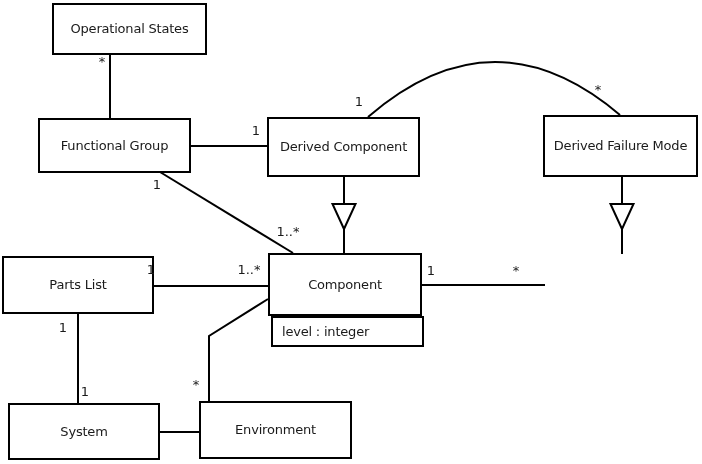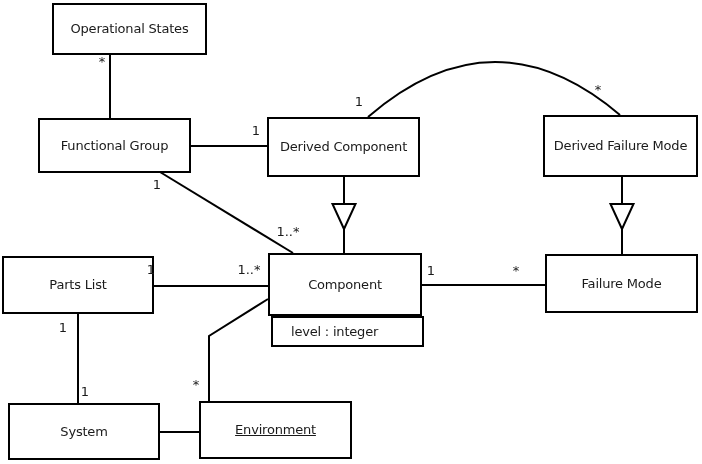--- a/index.html
+++ b/index.html
@@ -21,21 +21,21 @@
     align-items: center;
     justify-content: center;
     font-size: 13px;
     line-height: 1.2;
     color: #1a1a1a;
     letter-spacing: -0.2px;
     white-space: nowrap;
   }
   .attr-box {
     justify-content: flex-start;
-    padding-left: 18px;
+    padding-left: 9px;
   }
   .mult {
     position: absolute;
     font-size: 13px;
     line-height: 13px;
     color: #1a1a1a;
     text-align: center;
     white-space: nowrap;
   }
 </style>
@@ -93,29 +93,26 @@
     <span>Component</span>
   </div>
 
   <div class="box" style="left:2px; top:256px; width:152px; height:58px;">
     <span>Parts List</span>
   </div>
   <div class="box attr-box" style="left:271px; top:316px; width:153px; height:31px;">
     <span>level : integer</span>
   </div>
 
-  <div class="box" style="left:545px; top:254px; width:153px; height:59px;">
-    <span>Failure Mode</span>
-  </div>
 
   <div class="box" style="left:8px; top:403px; width:152px; height:57px;">
     <span>System</span>
   </div>
 
-  <div class="box" style="left:199px; top:401px; width:153px; height:58px;text-decoration:underline;">
+  <div class="box" style="left:199px; top:401px; width:153px; height:58px;">
     <span>Environment</span>
   </div>
 
   <div class="mult" style="left:95px; top:55px; width:14px;">*</div>
 
   <div class="mult" style="left:249px; top:124px; width:14px;">1</div>
 
   <div class="mult" style="left:150px; top:178px; width:14px;">1</div>
 
   <div class="mult" style="left:274px; top:225px; width:28px;">1..*</div>

